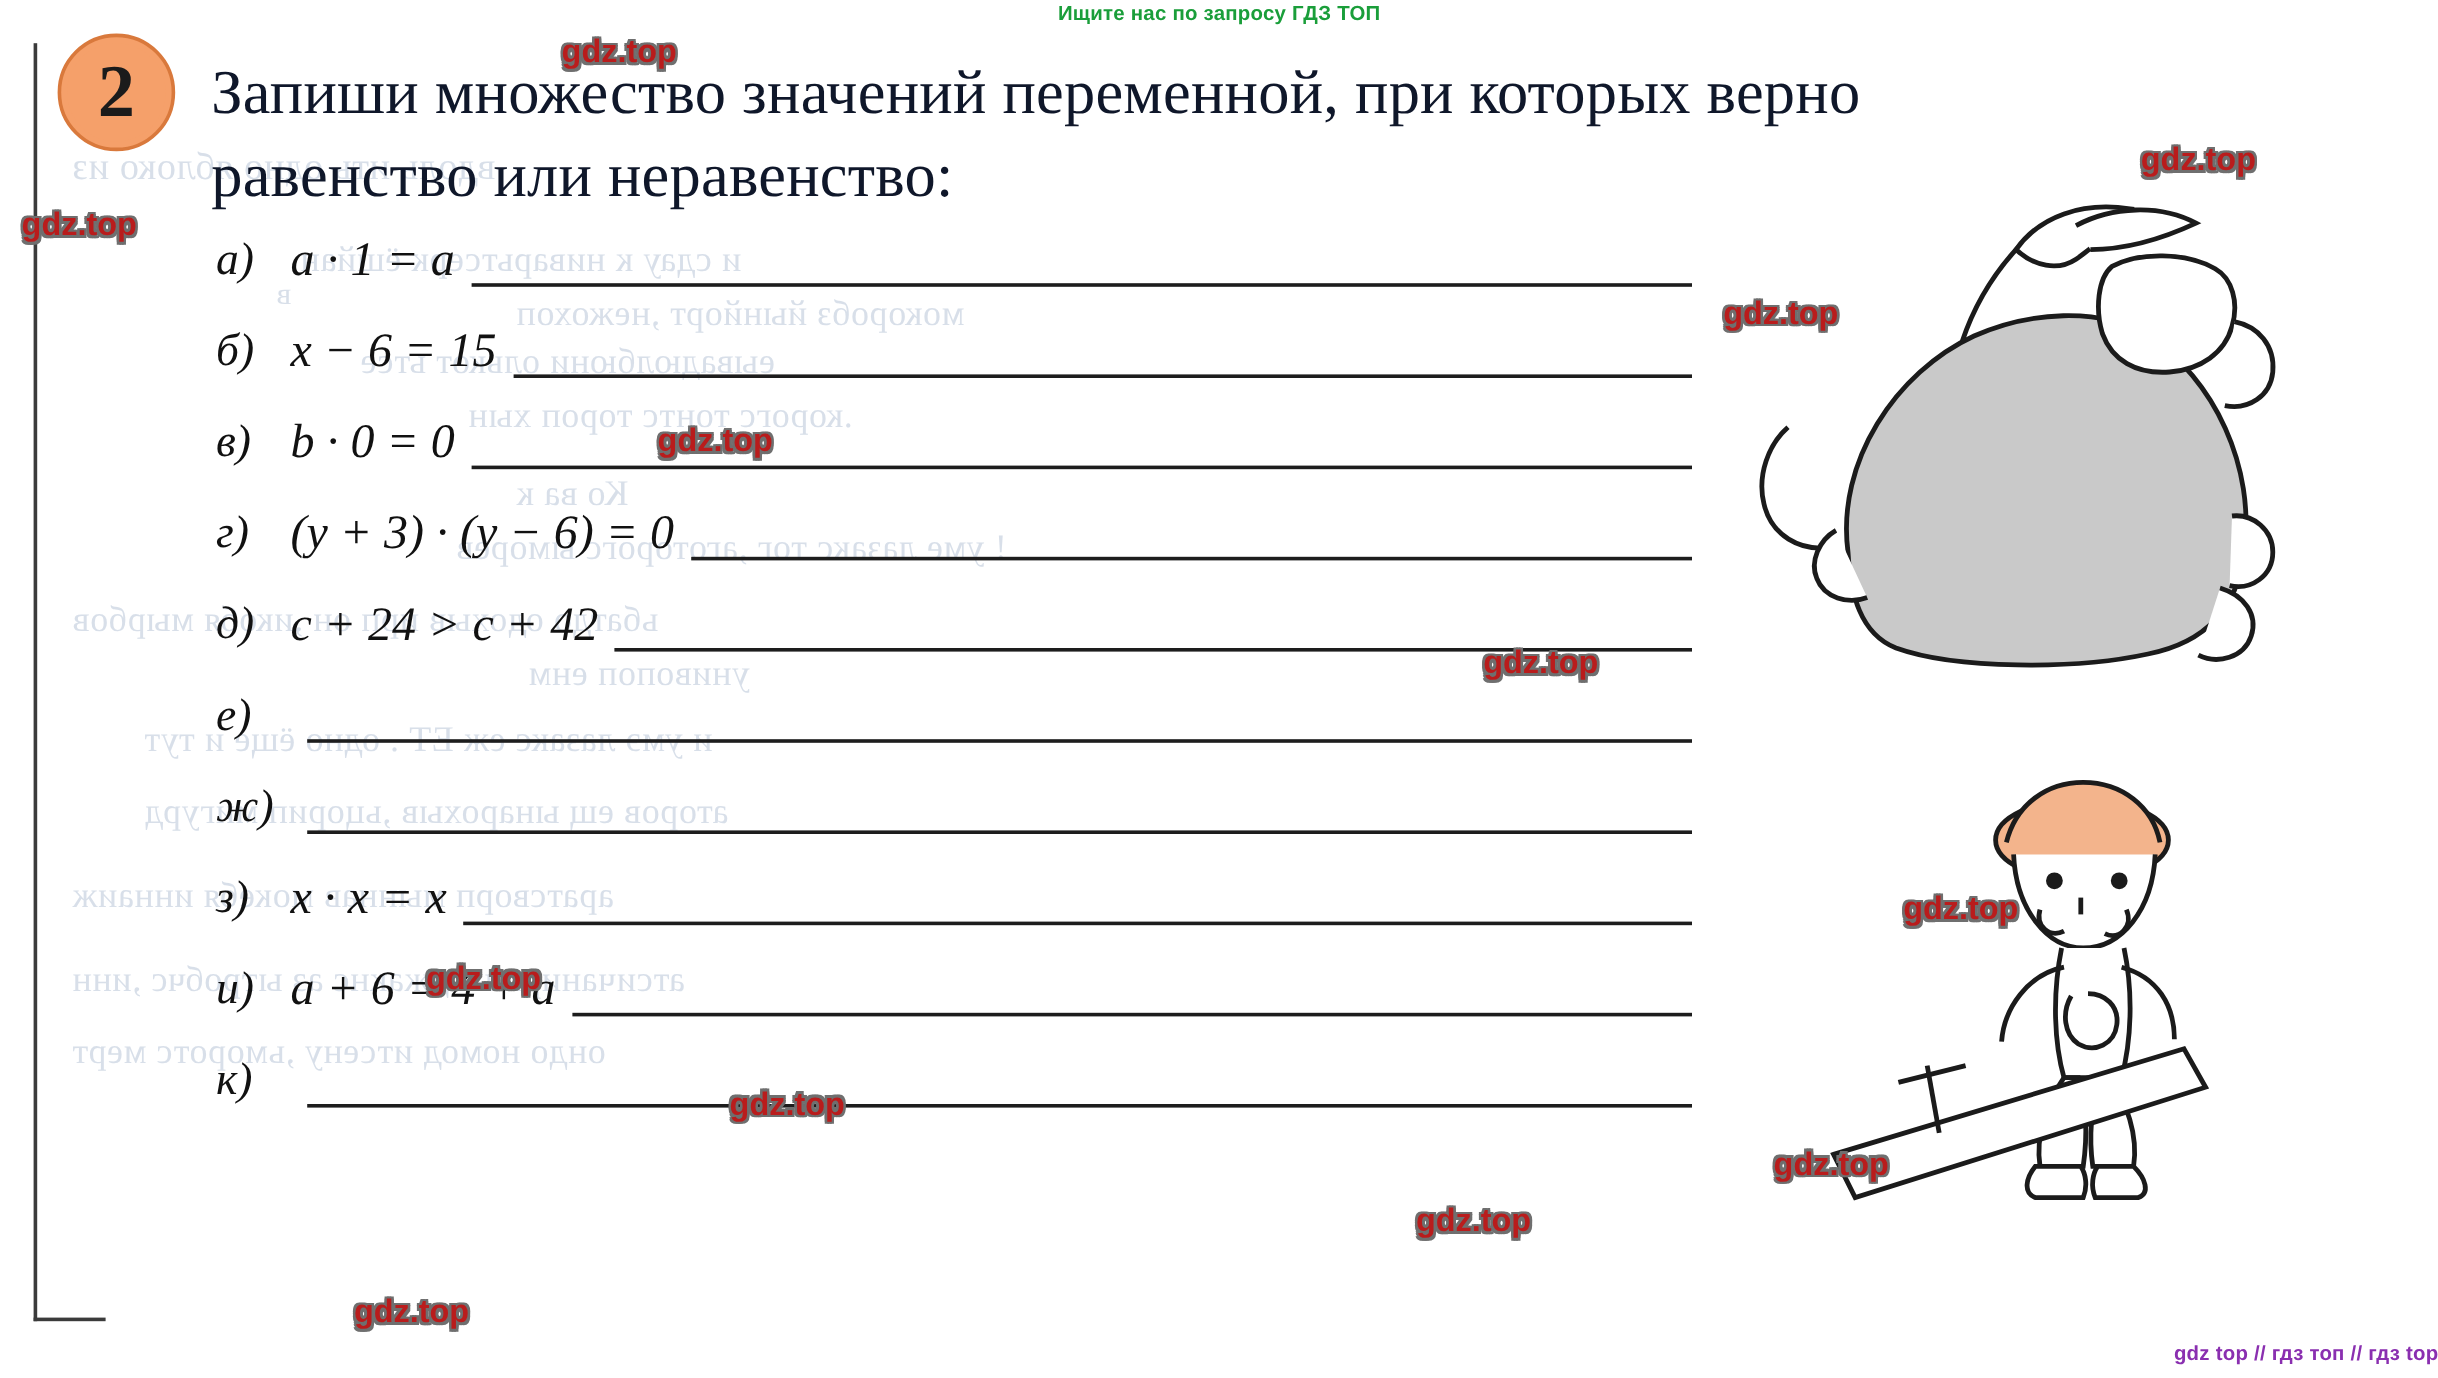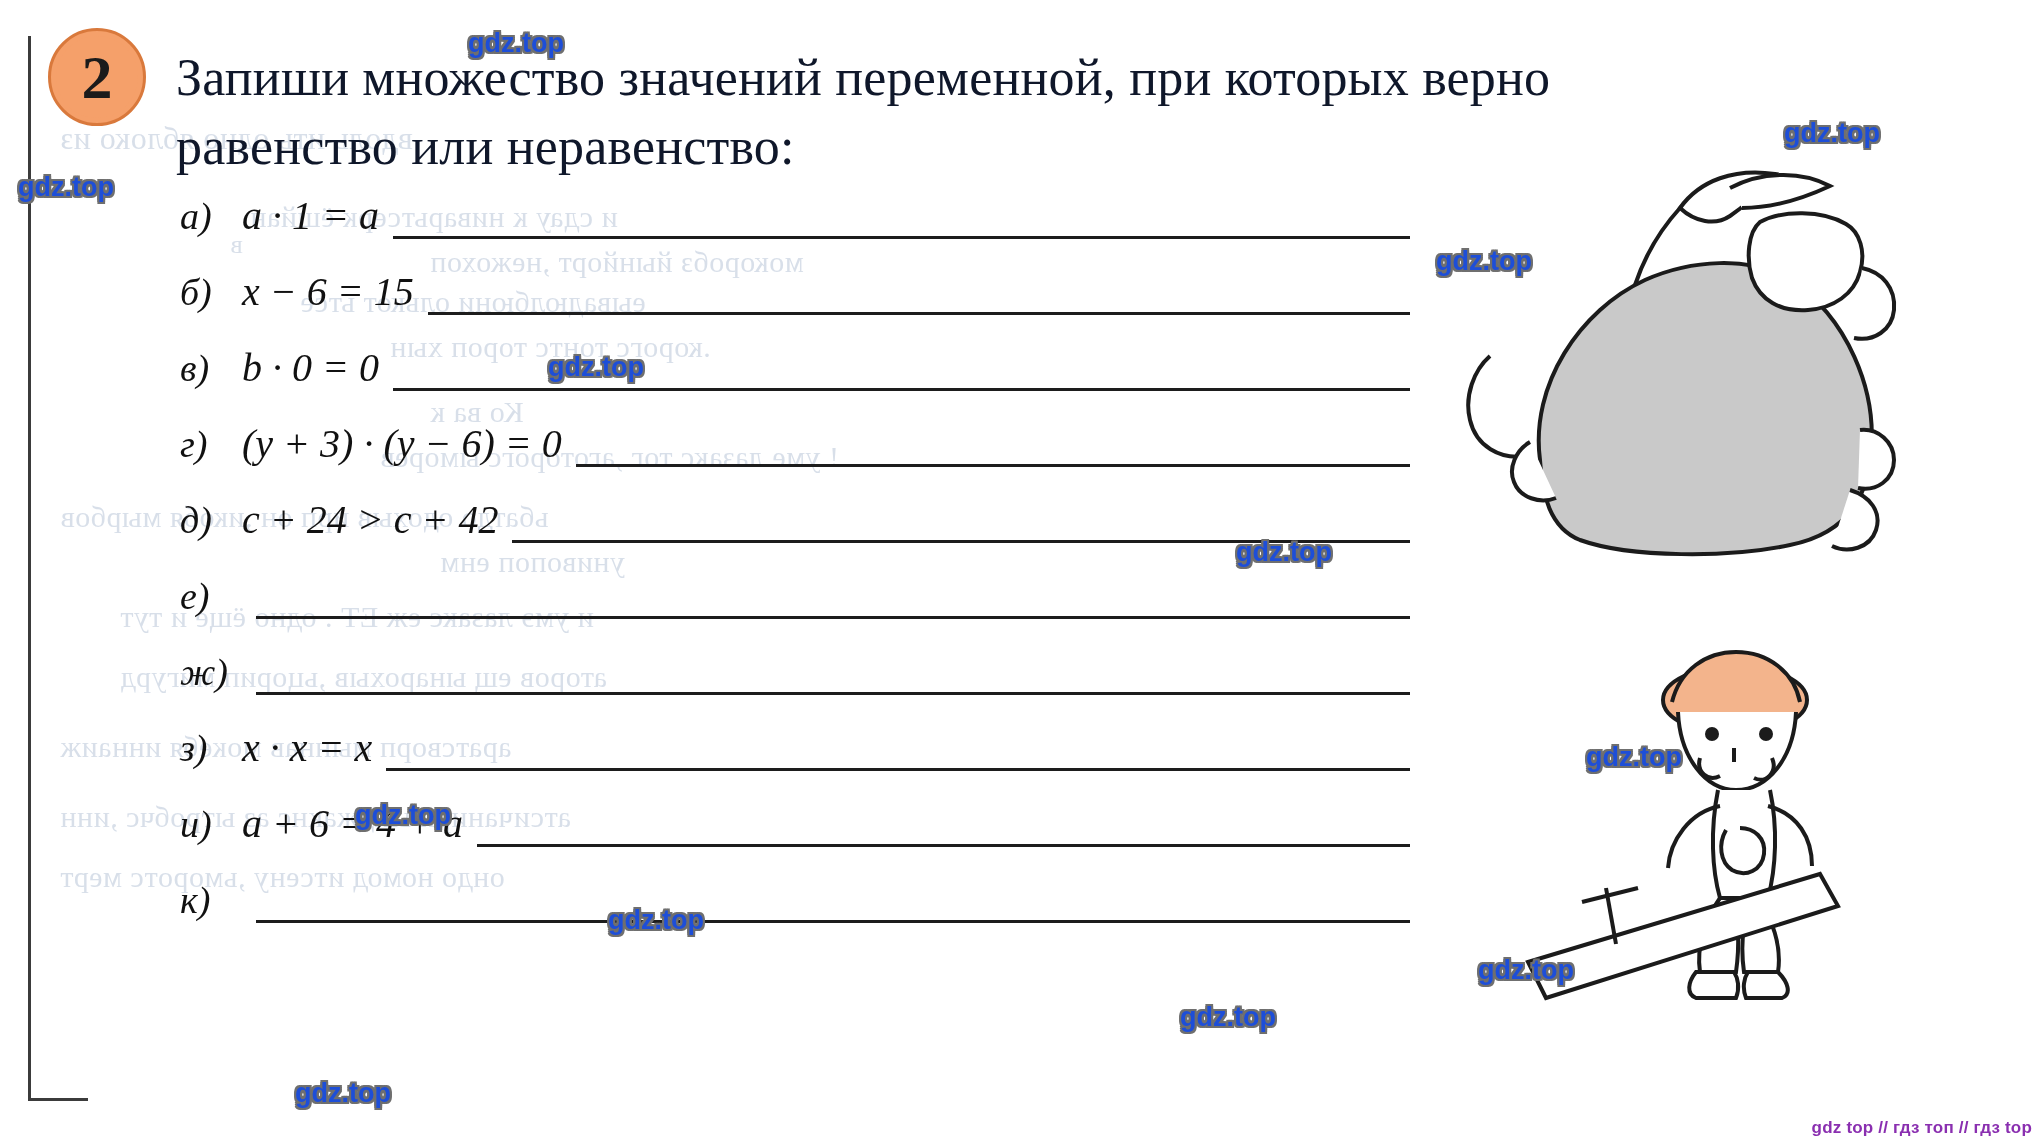--- a/index.html
+++ b/index.html
@@ -155,21 +155,21 @@
     border-bottom: 3px solid #1d1d1d;
     height: 46px;
     margin-left: 14px;
   }
 
   
   .wm {
     position: absolute;
     font-family: "Liberation Sans", sans-serif;
     font-weight: bold;
-    color: #1d4ed8;
+    color: #b91c1c;
     font-size: 27px;
     text-shadow:
       -2px -2px 0 #6f6f6f, 2px -2px 0 #6f6f6f,
       -2px  2px 0 #6f6f6f, 2px  2px 0 #6f6f6f,
        0   -2px 0 #6f6f6f, 0    2px 0 #6f6f6f,
       -2px  0   0 #6f6f6f, 2px  0   0 #6f6f6f;
     white-space: nowrap;
     pointer-events: none;
     user-select: none;
   }
@@ -196,20 +196,21 @@
       <div class="bleed" style="left: 380px; top: 440px; font-size: 30px;">! уме лазакс тог ,аготорогс ыморев</div>
       <div class="bleed" style="left: 60px; top: 500px; font-size: 30px;">ьбатдо одохыв ирп он ,икобя мырбов</div>
       <div class="bleed" style="left: 440px; top: 545px; font-size: 30px;">унивопоп енм</div>
       <div class="bleed" style="left: 120px; top: 600px; font-size: 30px;">и умэ лазакс еж ЕТ  . одно ёще и тут</div>
       <div class="bleed" style="left: 120px; top: 660px; font-size: 30px;">аторов ещ ынарохыв ,ьцорип мигурд</div>
       <div class="bleed" style="left: 60px; top: 730px; font-size: 30px;">аратсворп мыннав мокебя иннаиж</div>
       <div class="bleed" style="left: 60px; top: 800px; font-size: 30px;">атсичанирп ынджакнс аз ытробчс ,инн</div>
       <div class="bleed" style="left: 60px; top: 860px; font-size: 30px;">ондо номод итсену ,ьморотс мерт</div>
     </div>
 
+  <div class="top-banner">Ищите нас по запросу ГДЗ ТОП</div>
 
   <div class="left-rule"></div>
   <div class="left-rule-bottom"></div>
 
   <div class="task-num-shadow"></div>
   <div class="task-num">2</div>
 
   <div class="task-head">Запиши множество значений переменной, при которых верно равенство или неравенство:</div>
 
   <div class="eq-list" id="eq-list">

